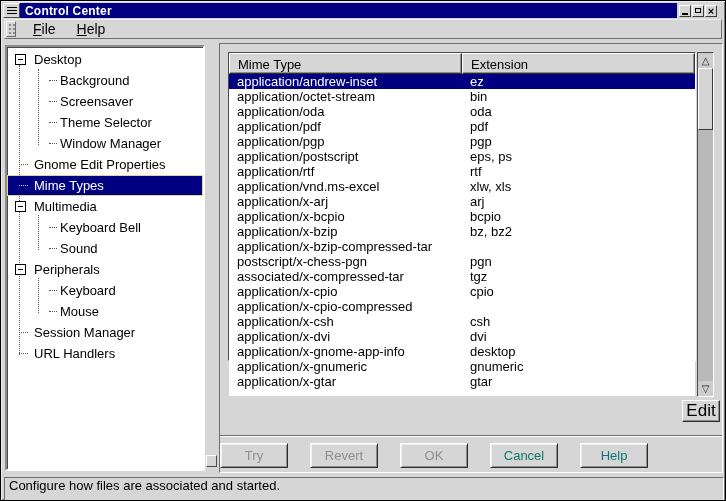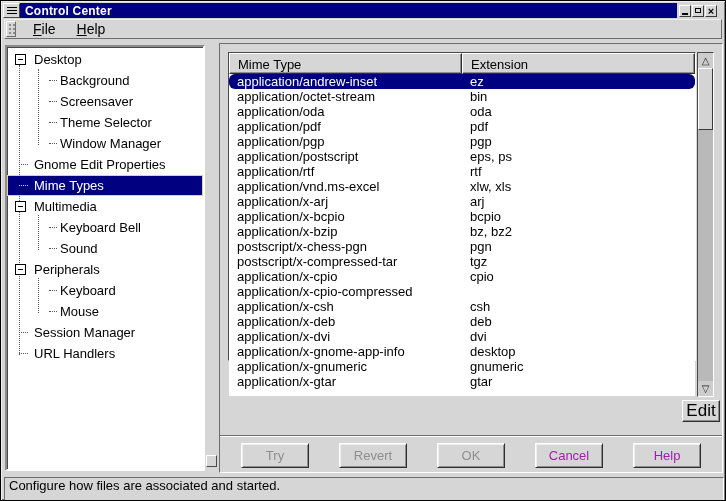--- a/index.html
+++ b/index.html
@@ -73,43 +73,43 @@
     border:1px solid;border-color:#6e6e6e #fff #fff #6e6e6e;background:#d6d6d6;}
   .table-frame{position:absolute;left:8px;top:8px;width:468px;height:309px;box-sizing:border-box;
     border:1px solid;border-color:#4a4a4a #fff #fff #4a4a4a;background:#fff;}
   .thead{display:flex;height:21px;}
   .hbtn{box-sizing:border-box;height:21px;background:#d6d6d6;font-size:13px;text-align:left;
     padding:2px 0 0 8px;border:1px solid;border-color:#fff #2e2e2e #2e2e2e #fff;
     box-shadow:inset -1px -1px 0 #8e8e8e;overflow:hidden;white-space:nowrap;color:#000;}
   .hbtn.mime{width:233px;flex:none;}
   .hbtn.ext{flex:1;}
   .list{height:322px;overflow:hidden;font-size:13px;background:#fff;}
-  .trow{display:flex;height:15px;line-height:15px;white-space:nowrap;color:#000;border-radius:6px;}
+  .trow{display:flex;height:15px;line-height:15px;white-space:nowrap;color:#000;}
   .cmime{width:233px;flex:none;padding-left:8px;box-sizing:border-box;overflow:hidden;}
   .cext{padding-left:8px;}
   .trow.selected{background:#000080;color:#fff;}
   
   .vscroll{position:absolute;left:477px;top:8px;width:17px;height:345px;box-sizing:border-box;
     border:1px solid;border-color:#4a4a4a #fff #fff #4a4a4a;background:#b9b9b9;}
   .stepper{position:absolute;left:0;right:0;height:15px;display:flex;align-items:center;
     justify-content:center;font-size:10px;color:#222;background:#cdcdcd;}
   .sb-up{top:0;}
   .sb-down{bottom:0;}
   .sb-thumb{position:absolute;left:0;right:0;top:15px;height:62px;box-sizing:border-box;
     background:#d4d4d4;border:1px solid;border-color:#fff #3a3a3a #3a3a3a #fff;}
   
   .edit-btn{position:absolute;left:462px;top:356px;width:38px;height:22px;box-sizing:border-box;
     background:#d6d6d6;border:1px solid;border-color:#fff #2e2e2e #2e2e2e #fff;
     box-shadow:inset -1px -1px 0 #8e8e8e;font-size:17px;font-family:inherit;color:#000;padding:0;}
   
   .hsep{position:absolute;left:0;right:0;top:391px;height:0;
     border-top:1px solid #6e6e6e;border-bottom:1px solid #fff;}
   .actions{position:absolute;left:0;right:0;top:395px;height:33px;display:flex;
-    justify-content:center;align-items:center;gap:30px;}
-  .abtn{width:68px;height:25px;box-sizing:border-box;background:#d6d6d6;color:#a21caf;
+    justify-content:flex-start;align-items:center;gap:22px;}
+  .abtn{width:68px;height:25px;box-sizing:border-box;background:#d6d6d6;color:#0f766e;
     border:1px solid;border-color:#fff #2e2e2e #2e2e2e #fff;
     box-shadow:inset 1px 1px 0 #efefef, inset -1px -1px 0 #8e8e8e;
     font-size:13px;font-family:inherit;padding:0;}
   .abtn.disabled{color:#8e8e8e;}
   
   .statusbar{position:absolute;left:3px;top:476px;width:720px;height:32px;box-sizing:border-box;
     border:1px solid;border-color:#6e6e6e #fff #fff #6e6e6e;
     display:flex;align-items:flex-start;padding-left:4px;font-size:13px;color:#000;background:#d6d6d6;}
 </style>
 </head>
@@ -331,50 +331,50 @@
           <div class="trow">
             <span class="cmime">application/x-bcpio</span>
             <span class="cext">bcpio</span>
           </div>
 
           <div class="trow">
             <span class="cmime">application/x-bzip</span>
             <span class="cext">bz, bz2</span>
           </div>
 
+          <div class="trow">
+            <span class="cmime">application/x-bzip-compressed-tar</span>
+            <span class="cext"></span>
+          </div>
 
           <div class="trow">
             <span class="cmime">postscript/x-chess-pgn</span>
             <span class="cext">pgn</span>
           </div>
 
           <div class="trow">
-            <span class="cmime">postscript/x-compressed-tar</span>
+            <span class="cmime">associated/x-compressed-tar</span>
             <span class="cext">tgz</span>
           </div>
 
           <div class="trow">
             <span class="cmime">application/x-cpio</span>
             <span class="cext">cpio</span>
           </div>
 
           <div class="trow">
             <span class="cmime">application/x-cpio-compressed</span>
             <span class="cext"></span>
           </div>
 
           <div class="trow">
             <span class="cmime">application/x-csh</span>
             <span class="cext">csh</span>
           </div>
 
-          <div class="trow">
-            <span class="cmime">application/x-deb</span>
-            <span class="cext">deb</span>
-          </div>
 
           <div class="trow">
             <span class="cmime">application/x-dvi</span>
             <span class="cext">dvi</span>
           </div>
 
           <div class="trow">
             <span class="cmime">application/x-gnome-app-info</span>
             <span class="cext">desktop</span>
           </div>

